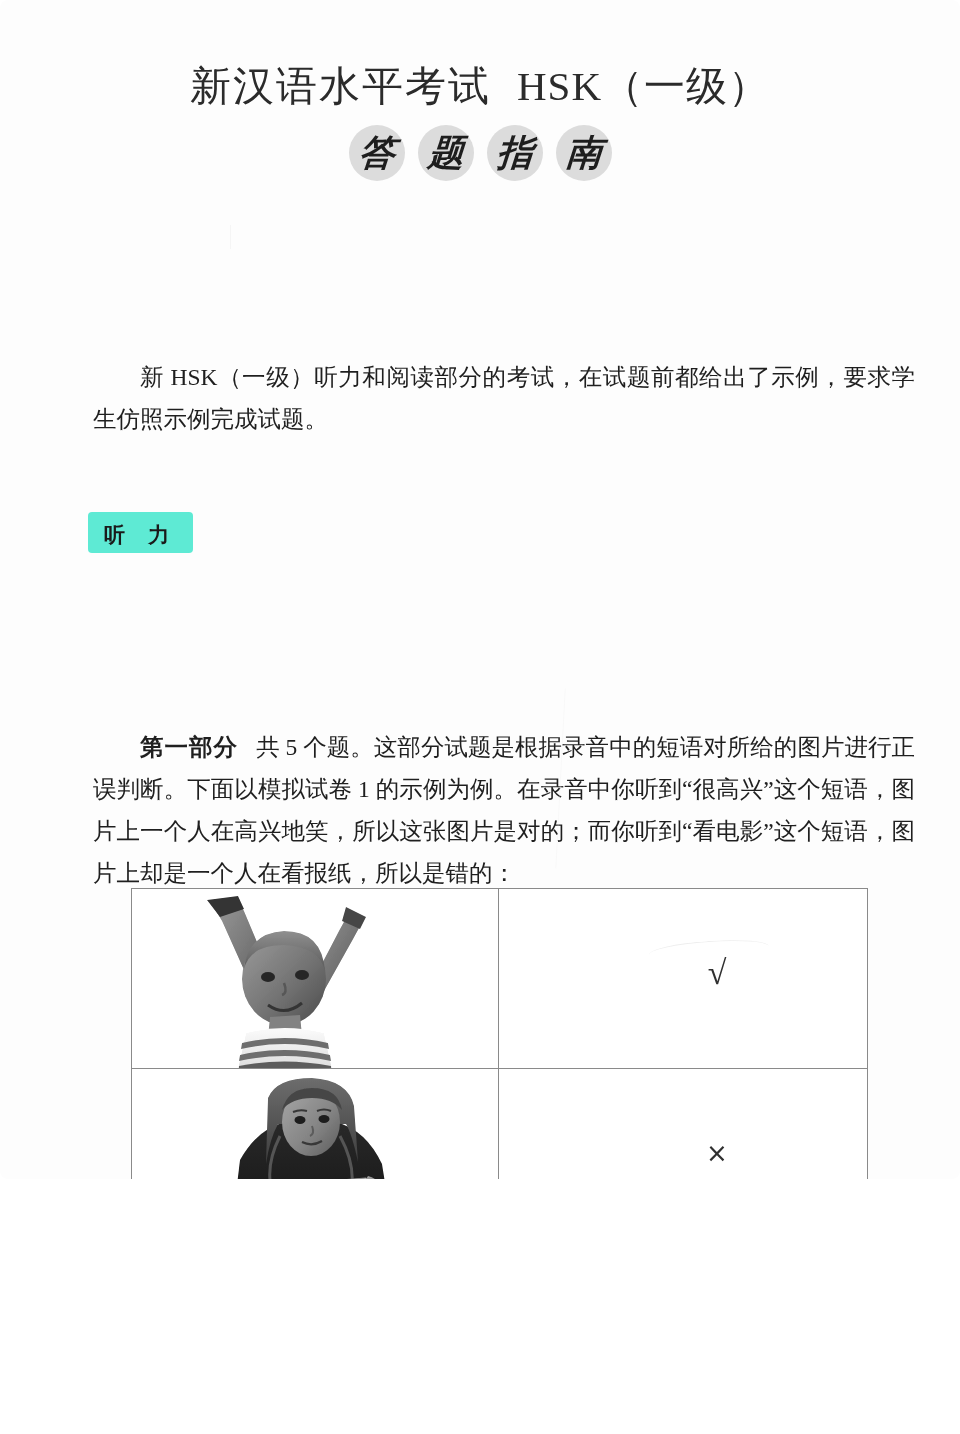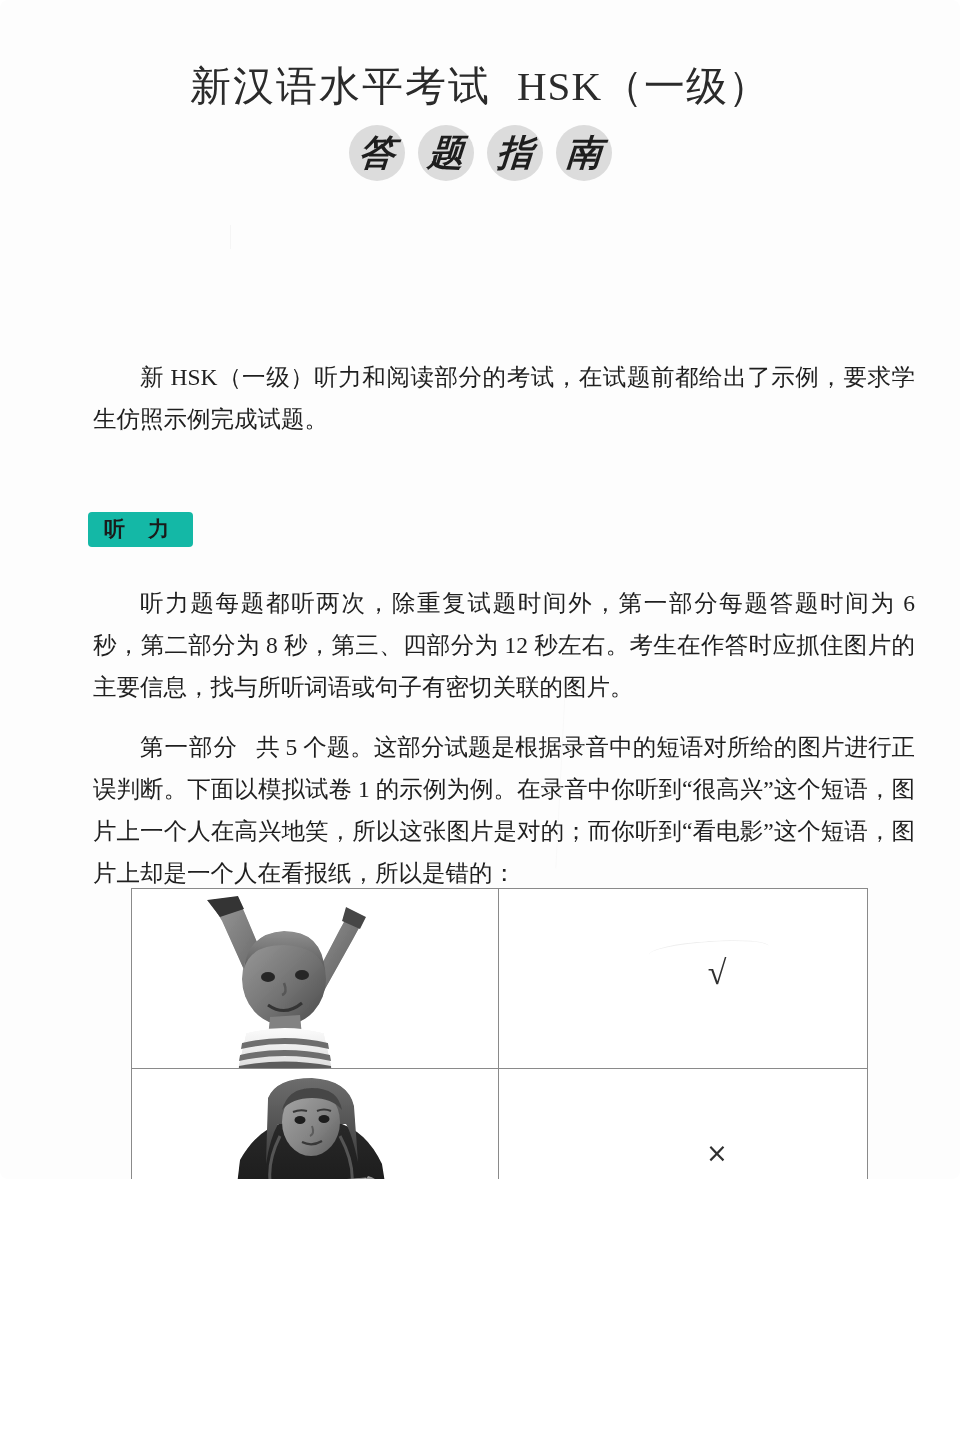--- a/index.html
+++ b/index.html
@@ -96,35 +96,35 @@
 
   .p1 { top: 332px; }
   .p2 { top: 440px; }
 
   
   .section-label {
     position: absolute;
     left: 88px;
     top: 512px;
     display: inline-block;
-    padding: 3px 16px 4px 16px;
-    background: #14b8a6;
+    padding: 9px 16px 4px 16px;
+    background: #5eead4;
     border-radius: 4px;
     font-family: "DejaVu Sans", "Liberation Sans", sans-serif;
     font-size: 21px;
     font-weight: bold;
     letter-spacing: 8px;
     color: #1a1a1a;
   }
 
   .p3 { top: 558px; }
   .p4 { top: 702px; }
 
   .p4 .bold-lead {
-    font-weight: normal;
+    font-weight: bold;
     letter-spacing: 1px;
   }
 
   
   .example-table {
     position: absolute;
     left: 131px;
     top: 888px;
     width: 737px;
     height: 360px;
@@ -253,21 +253,20 @@
 
   </div>
 
   <div class="scan-line scan-b"></div>
 
   <p class="body-text indent p1">新 HSK（一级）听力和阅读部分的考试，在试题前都给出了示例，要求学生仿照示例完成试题。</p>
 
 
   <div class="section-label">听 力</div>
 
-  <p class="body-text indent p3">听力题每题都听两次，除重复试题时间外，第一部分每题答题时间为 6 秒，第二部分为 8 秒，第三、四部分为 12 秒左右。考生在作答时应抓住图片的主要信息，找与所听词语或句子有密切关联的图片。</p>
 
   <p class="body-text indent p4"><span class="bold-lead">第一部分</span><span style="display:inline-block;width:18px"></span><span>共 5 个题。这部分试题是根据录音中的短语对所给的图片进行正误判断。下面以模拟试卷 1 的示例为例。在录音中你听到“很高兴”这个短语，图片上一个人在高兴地笑，所以这张图片是对的；而你听到“看电影”这个短语，图片上却是一个人在看报纸，所以是错的：</span></p>
 
   <div class="scan-line scan-a"></div>
 
   <div class="example-table">
 
     <div class="ex-row top">
       <div class="ex-pic-cell">
         <svg class="photo photo-child" viewBox="0 0 220 174">

